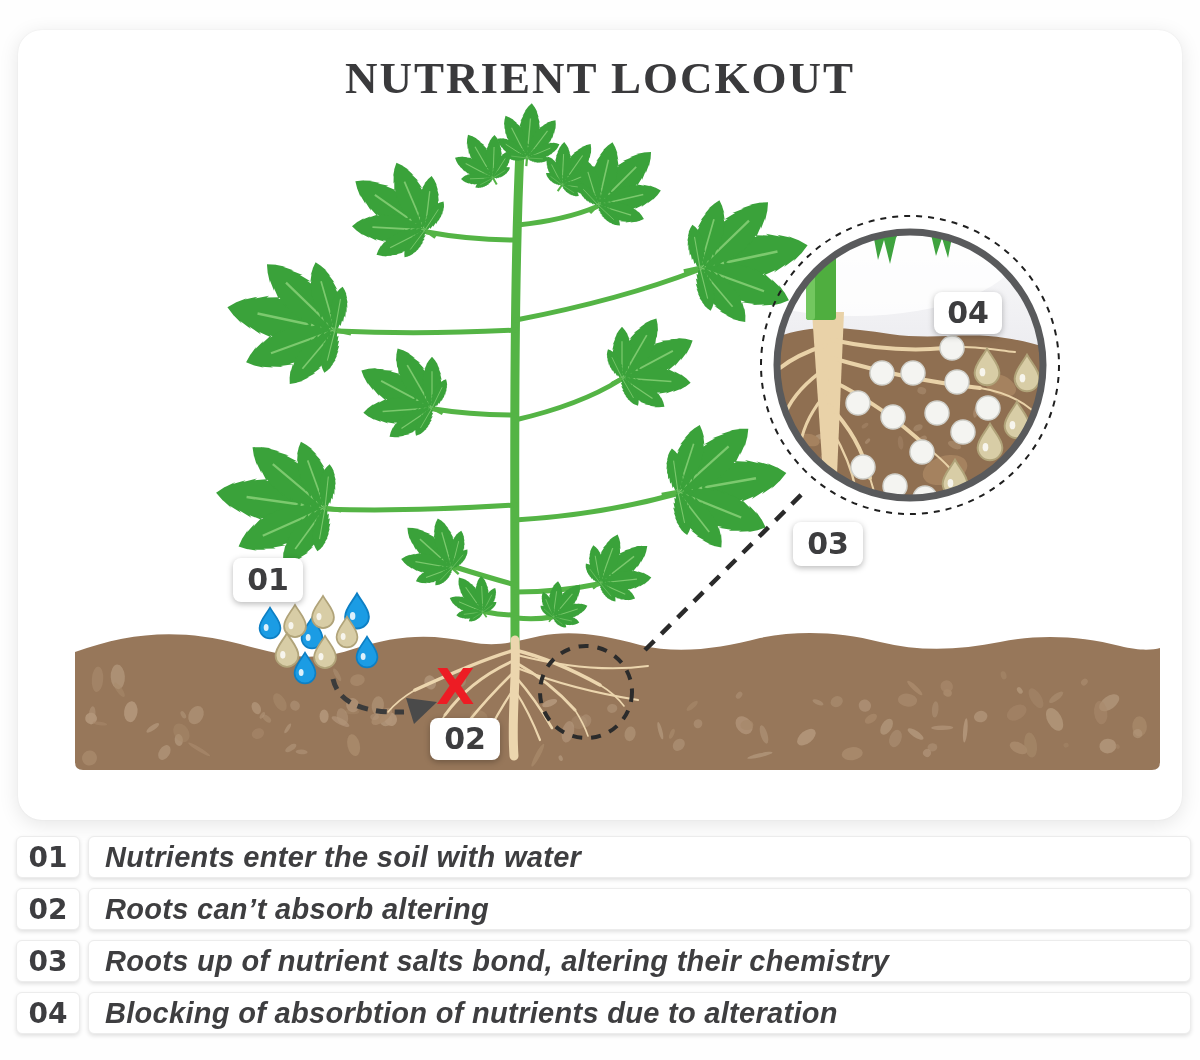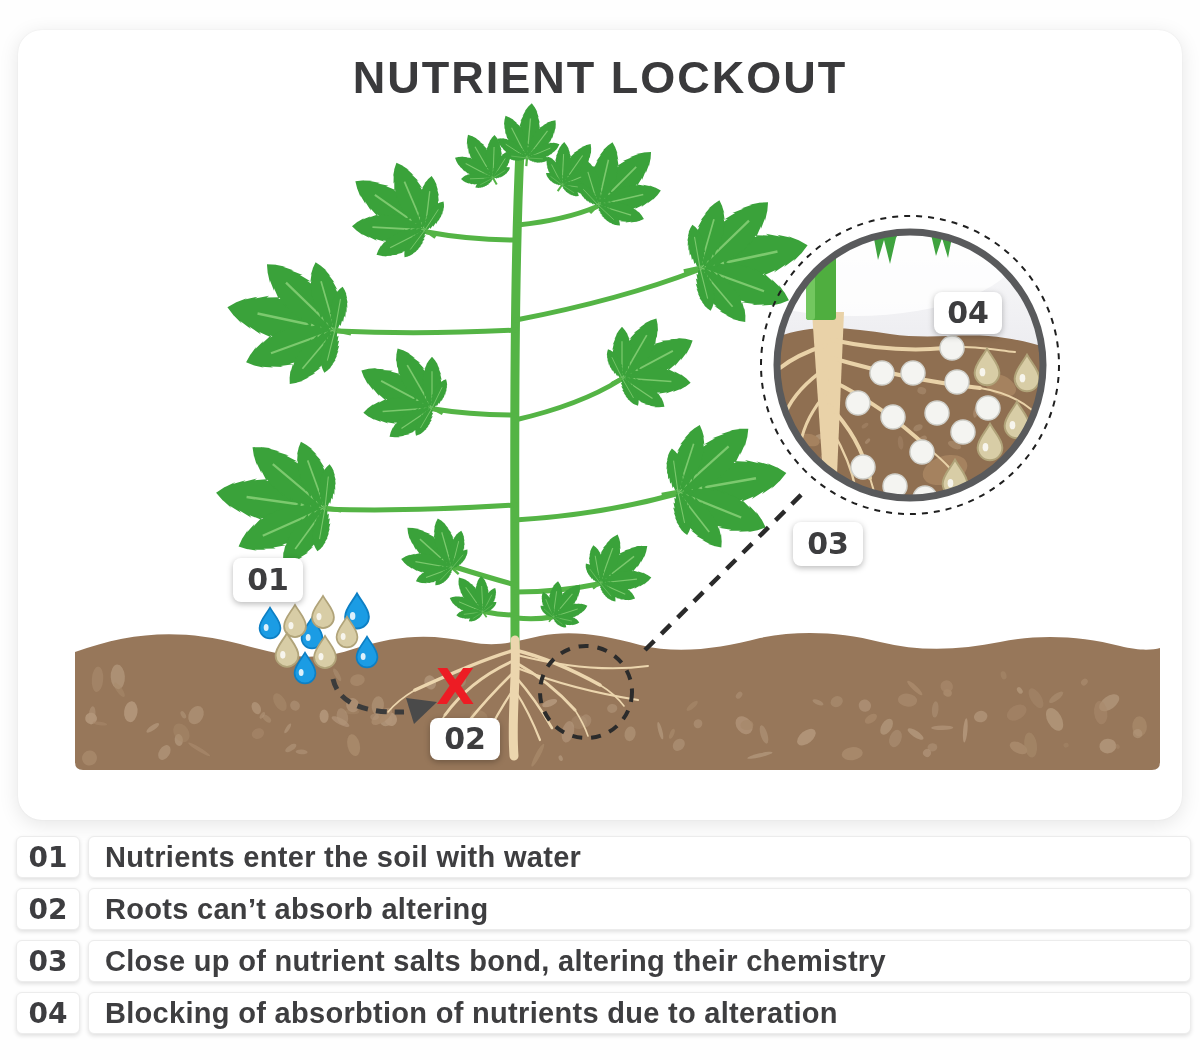--- a/index.html
+++ b/index.html
@@ -1,21 +1,21 @@
 <!DOCTYPE html>
 <html><head>
 <meta charset="utf-8">
 <style>
   html,body{margin:0;padding:0;background:#fff;}
   .stage{position:relative;width:1200px;height:1060px;background:#fefefe;overflow:hidden;
          font-family:"Liberation Sans",sans-serif;}
   .card{position:absolute;left:18px;top:30px;width:1164px;height:790px;background:#fff;
         border-radius:24px;box-shadow:0 4px 20px rgba(0,0,0,.10), 0 0 2px rgba(0,0,0,.06);}
   .title{position:absolute;left:0;right:0;top:52px;text-align:center;
-         font-family:Liberation Sans, sans-serif;
+         font-family:Liberation Serif, serif;
          font-size:45px;font-weight:800;letter-spacing:2px;color:#3a3a3c;}
   svg.scene{position:absolute;left:0;top:0;width:1200px;height:1060px;}
   .tag{position:absolute;background:#fff;border-radius:8px;text-align:center;
        box-shadow:0 2px 6px rgba(0,0,0,.28);color:#3d3d3f;font-weight:700;
        font-family:"DejaVu Sans","Liberation Sans",sans-serif;}
   .tag-01{left:233px;top:558px;width:70px;height:44px;font-size:30px;line-height:44px;}
   .tag-02{left:430px;top:718px;width:70px;height:42px;font-size:30px;line-height:42px;}
   .tag-03{left:793px;top:522px;width:70px;height:44px;font-size:30px;line-height:44px;}
   .tag-04{left:934px;top:292px;width:68px;height:42px;font-size:30px;line-height:42px;}
   .xmark{position:absolute;left:436px;top:662px;font-family:"DejaVu Sans",sans-serif;
@@ -23,21 +23,21 @@
   .legend{position:absolute;left:0;top:836px;width:1200px;}
   .legend-row{position:absolute;left:0;height:42px;width:1200px;}
   .row-0{top:0px;} .row-1{top:52px;} .row-2{top:104px;} .row-3{top:156px;}
   .badge{position:absolute;left:16px;top:0;width:64px;height:42px;background:#fff;
          border:1px solid #ececec;border-radius:6px;box-shadow:0 2px 4px rgba(0,0,0,.12);
          text-align:center;line-height:42px;font-size:28px;font-weight:700;color:#3d3d40;
          font-family:"DejaVu Sans","Liberation Sans",sans-serif;box-sizing:border-box;}
   .lg-text{position:absolute;left:88px;right:9px;top:0;height:42px;background:#fff;
          border:1px solid #ececec;border-radius:6px;box-shadow:0 2px 4px rgba(0,0,0,.12);
          line-height:40px;font-size:29px;font-weight:700;color:#3e3e40;padding-left:16px;
-         letter-spacing:.3px;box-sizing:border-box;white-space:nowrap;overflow:hidden;}
+         letter-spacing:.3px;box-sizing:border-box;white-space:nowrap;overflow:hidden;font-style:italic;}
 </style>
 </head>
 <body>
 
 <div class="stage">
   <div class="card"></div>
 
   <svg class="scene" viewBox="0 0 1200 1060" xmlns="http://www.w3.org/2000/svg">
     <defs>
       <linearGradient id="skyg" x1="0" y1="0" x2="0" y2="1">
@@ -343,20 +343,20 @@
     <div class="legend-row row-0">
       <div class="badge">01</div>
       <div class="lg-text">Nutrients enter the soil with water</div>
     </div>
     <div class="legend-row row-1">
       <div class="badge">02</div>
       <div class="lg-text">Roots can’t absorb altering</div>
     </div>
     <div class="legend-row row-2">
       <div class="badge">03</div>
-      <div class="lg-text">Close up of nutrient salts bond, altering their chemistry</div>
+      <div class="lg-text">Roots up of nutrient salts bond, altering their chemistry</div>
     </div>
     <div class="legend-row row-3">
       <div class="badge">04</div>
       <div class="lg-text">Blocking of absorbtion of nutrients due to alteration</div>
     </div>
   </div>
 </div>
 
 </body></html>

